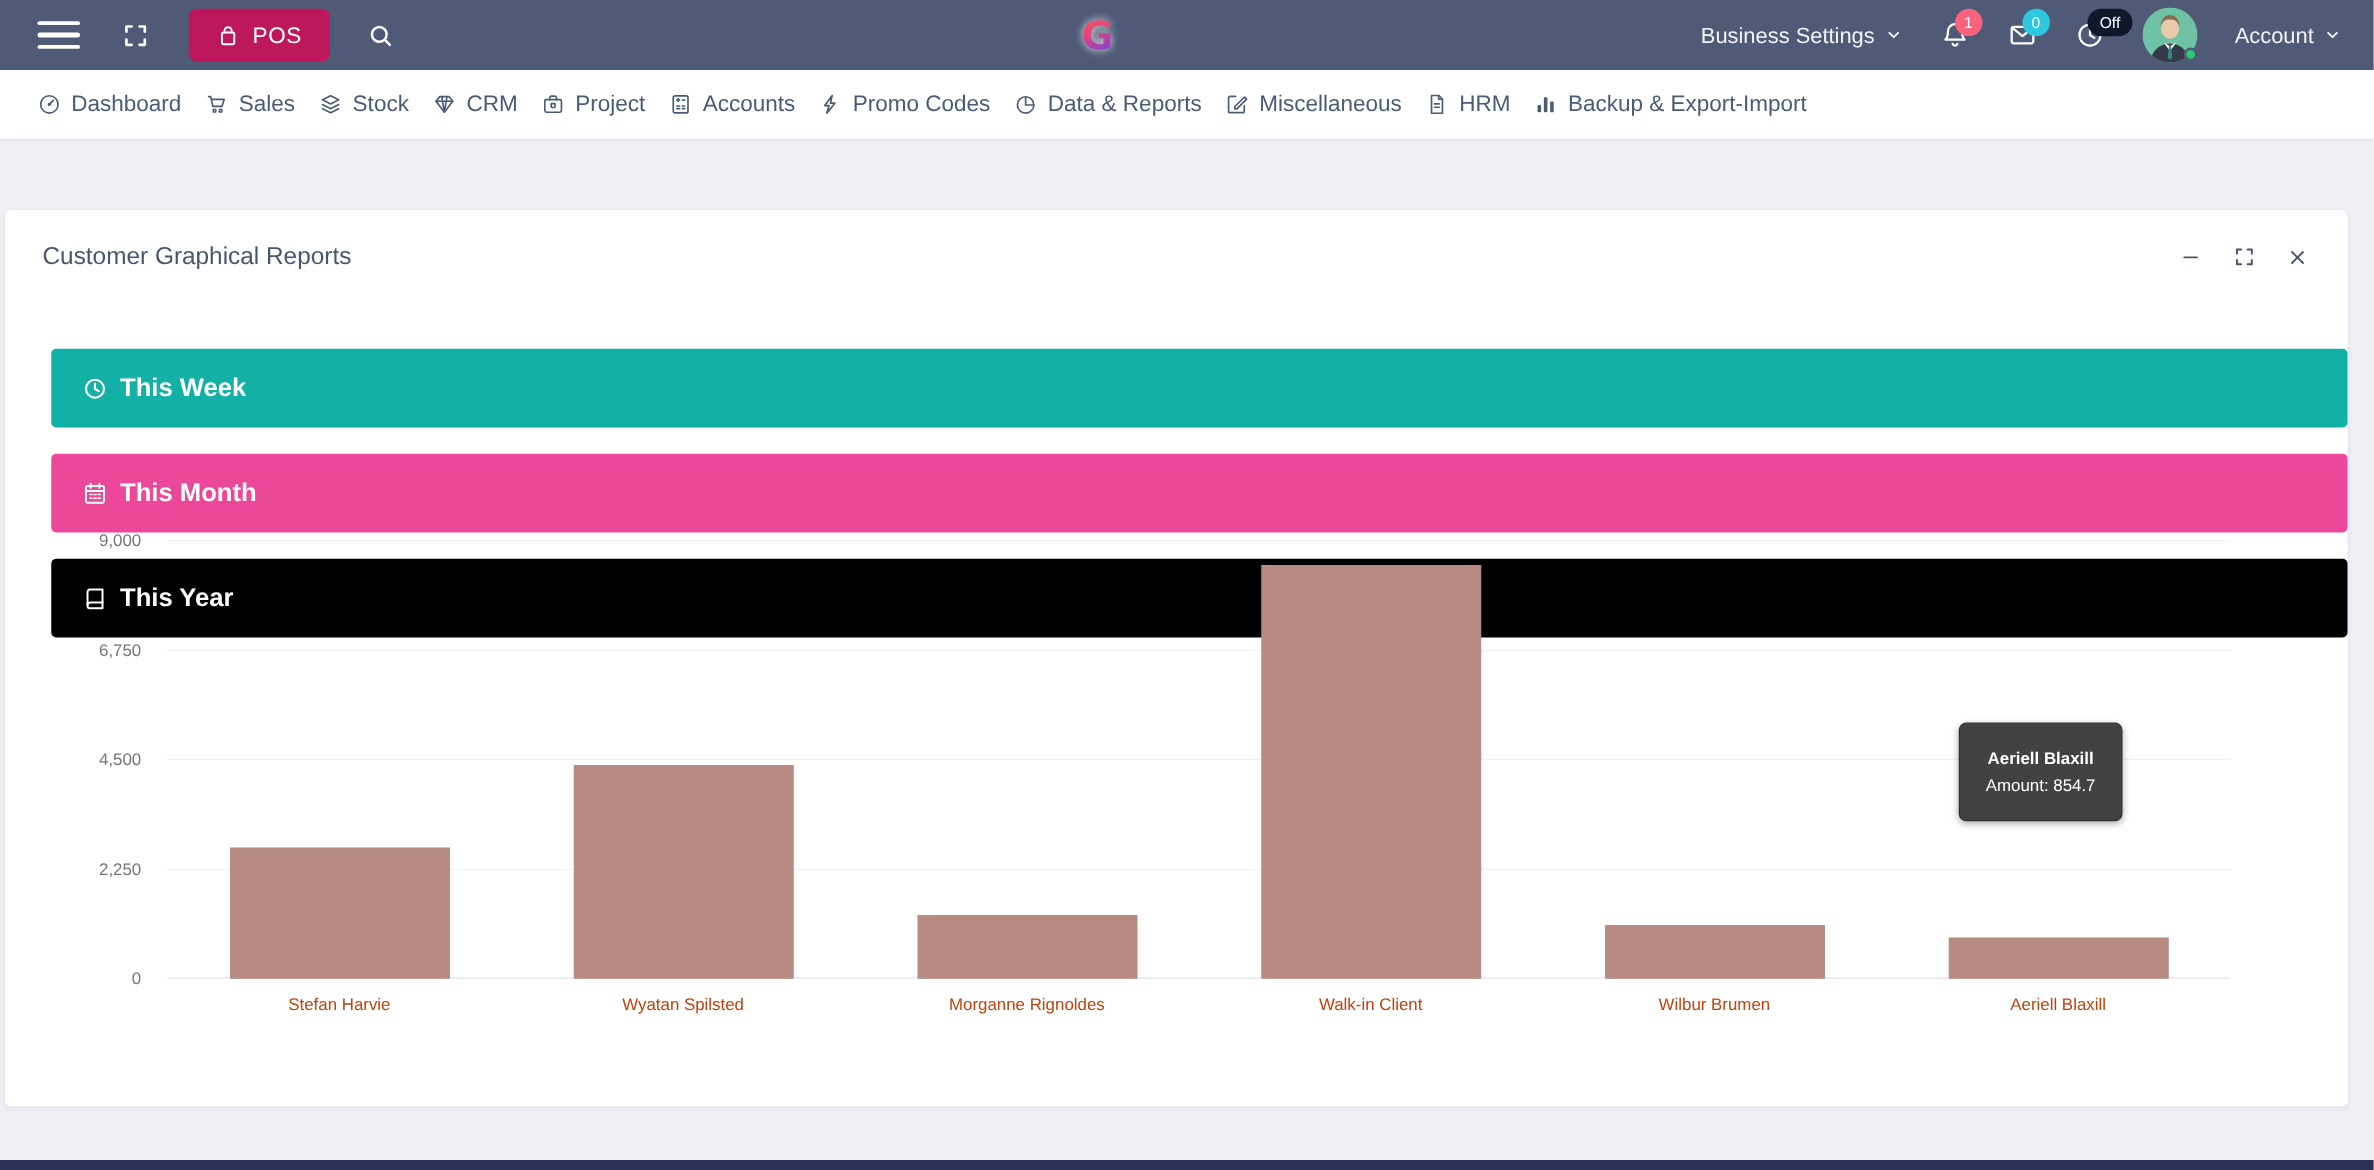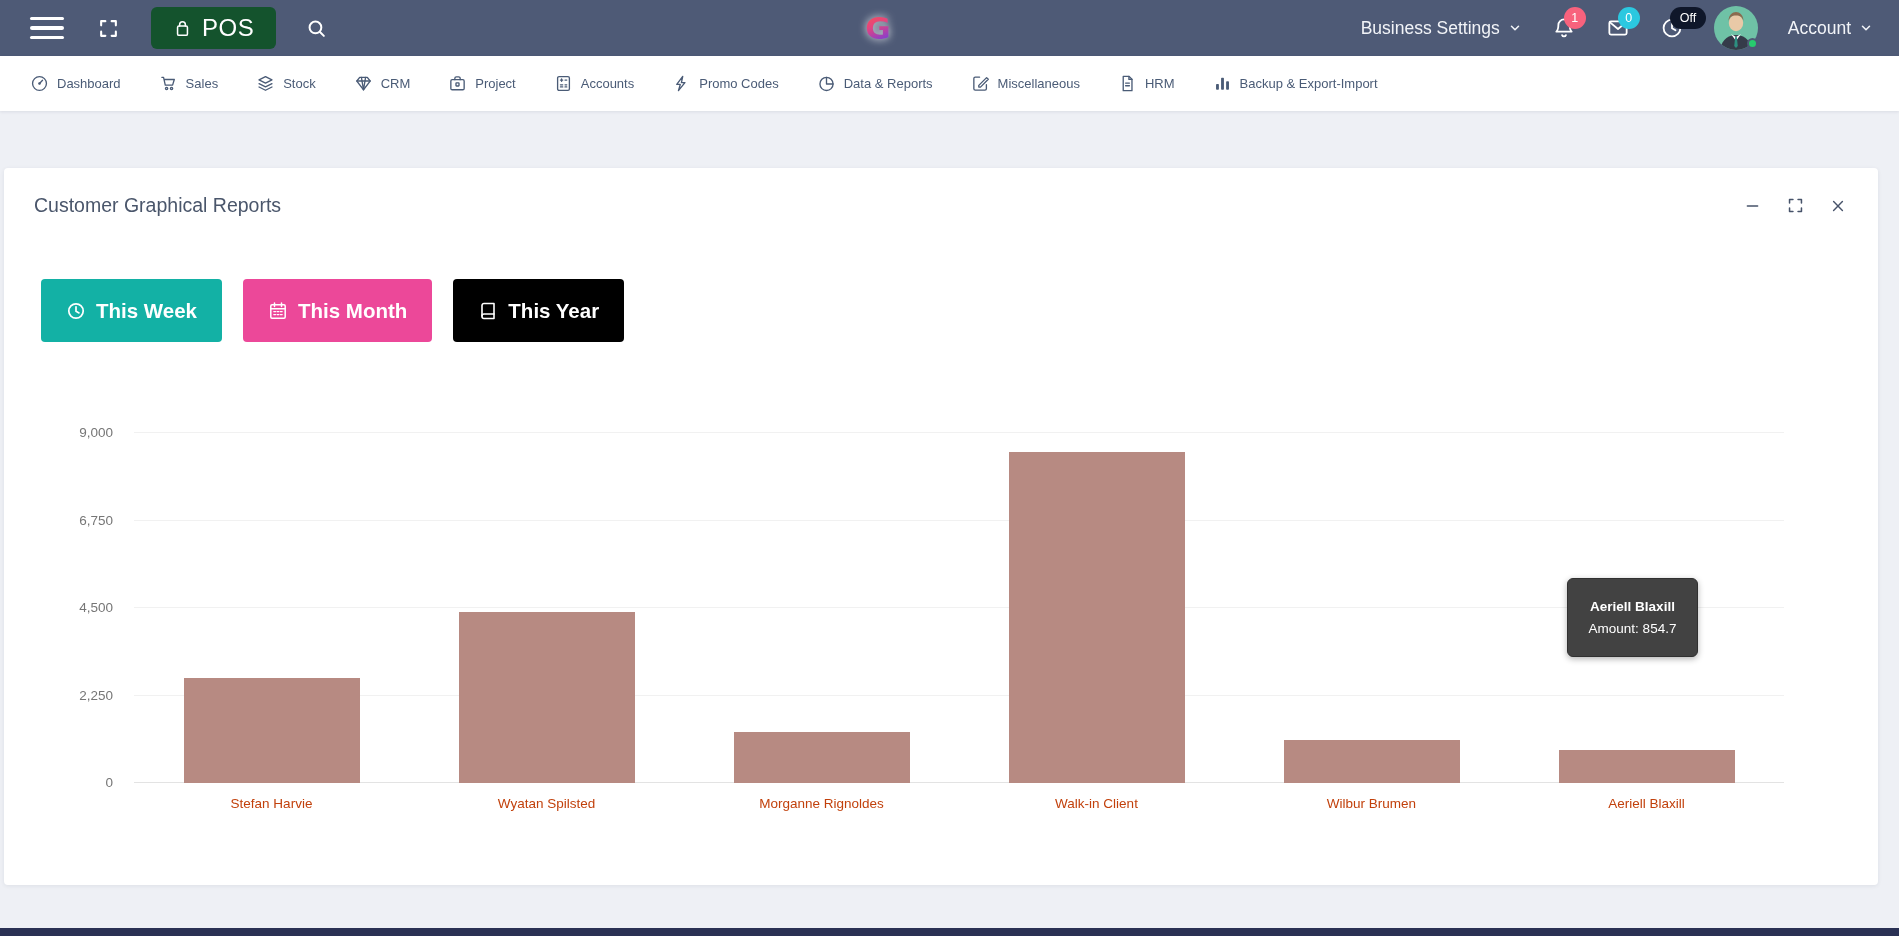--- a/index.html
+++ b/index.html
@@ -16,23 +16,23 @@
   
   .topbar {
     height:56px; background:#4e5a76; display:flex; align-items:center;
     padding:0 26px 0 30px; position:relative; color:#fff;
   }
   .tb-btn { background:none; border:none; color:#fff; cursor:pointer; display:flex; align-items:center; }
   .hamburger { width:34px; display:flex; flex-direction:column; gap:6px; }
   .hamburger span { height:3.5px; background:#fff; border-radius:2px; }
   .tb-gap { margin-left:34px; }
   .pos-btn {
-    margin-left:32px; background:#14532d; color:#fff; border:none; cursor:pointer;
+    margin-left:32px; background:#be185d; color:#fff; border:none; cursor:pointer;
     height:42px; padding:0 22px; border-radius:6px; display:flex; align-items:center; gap:10px;
-    font-size:24px; font-family:inherit; letter-spacing:.5px;
+    font-size:18px; font-family:inherit; letter-spacing:.5px;
   }
   .logo { position:absolute; left:858px; top:8px; width:40px; height:40px; }
   .top-right { margin-left:auto; display:flex; align-items:center; gap:30px; }
   .bs-dd, .account-dd { display:flex; align-items:center; gap:8px; font-size:17.5px; cursor:pointer; color:#f2f4f8; }
   .icon-wrap { position:relative; cursor:pointer; }
   .badge {
     position:absolute; top:-9px; left:12px; min-width:22px; height:22px; border-radius:11px;
     background:#f8627d; color:#fff; font-size:12.5px; display:flex; align-items:center; justify-content:center;
     padding:0 5px;
   }
@@ -41,40 +41,40 @@
   .avatar {
     width:44px; height:44px; border-radius:50%; overflow:visible; position:relative; cursor:pointer;
   }
   .avatar .dot {
     position:absolute; right:0px; bottom:1px; width:11px; height:11px; border-radius:50%;
     background:#27cc6e; border:2px solid #4e5a76;
   }
 
   
   .subnav {
-    height:55px; background:#fff; display:flex; align-items:center; gap:38px;
-    padding:0 30px; font-size:13px; color:#4a5b76;
+    height:55px; background:#fff; display:flex; align-items:center; gap:19px;
+    padding:0 30px; font-size:18px; color:#4a5b76;
     box-shadow:0 1px 3px rgba(40,50,80,.10);
     position:relative; z-index:2;
   }
   .menu-item { display:flex; align-items:center; gap:8px; cursor:pointer; white-space:nowrap; text-decoration:none; color:#4a5b76; }
   .mi-icon { display:flex; color:#4a5b76; }
 
   
   .card {
     position:absolute; left:4px; right:21px; top:168px; height:717px;
     background:#fff; border-radius:4px; box-shadow:0 1px 4px rgba(30,40,70,.08);
   }
   .card-head { display:flex; align-items:center; padding:26px 32px 0 30px; }
   .card-title { font-size:19.5px; font-weight:400; color:#4a566b; }
   .card-controls { margin-left:auto; display:flex; gap:26px; color:#47536a; }
   .card-controls button { background:none; border:none; color:#47536a; cursor:pointer; padding:0; }
 
   
-  .filters { display:flex; gap:21px; padding:62px 0 0 37px; }
+  .filters { display:flex; gap:21px; padding:62px 0 0 37px;flex-direction:column; }
   .filter-btn {
     height:63px; border:none; border-radius:4px; color:#fff; cursor:pointer;
     display:flex; align-items:center; gap:10px; padding:0 25px;
     font-size:20.5px; font-weight:600; font-family:inherit;
   }
 
   
   .chart-area { position:absolute; left:130px; right:94px; top:265px; height:350px; }
   .gridline { position:absolute; left:0; right:0; height:1px; background:#f1f1f1; }
   .gridline.baseline { background:#e3e3e3; }

